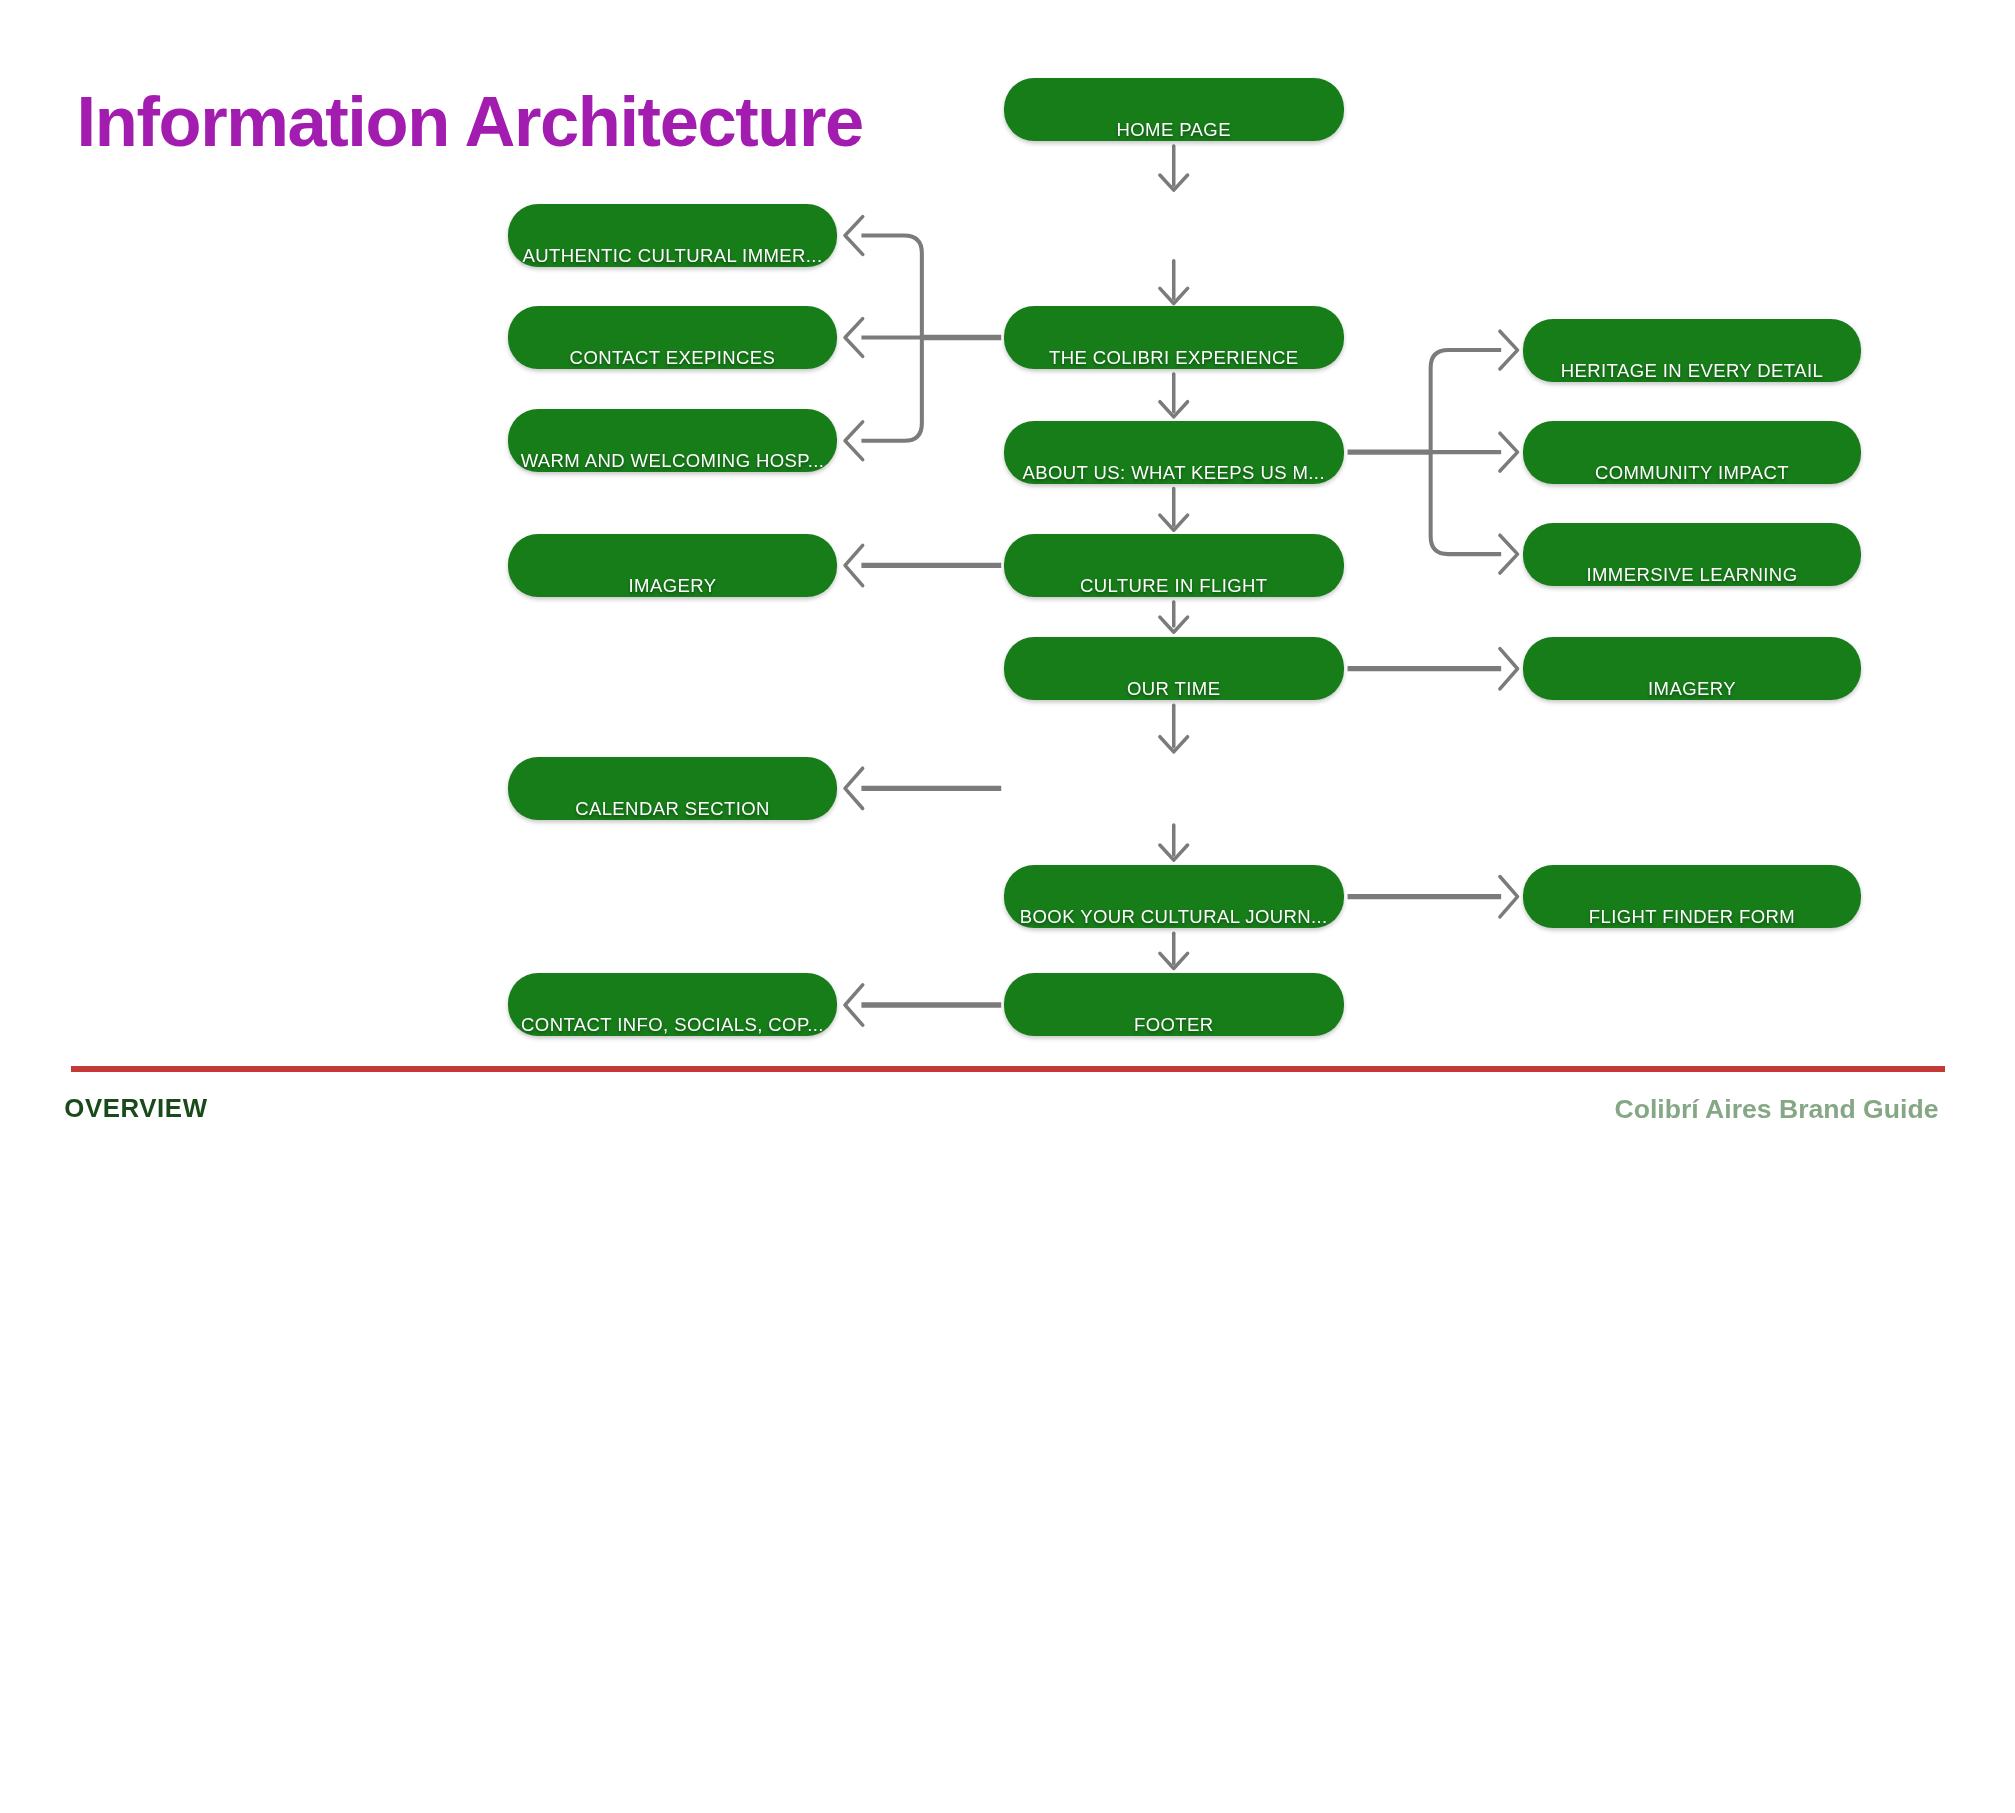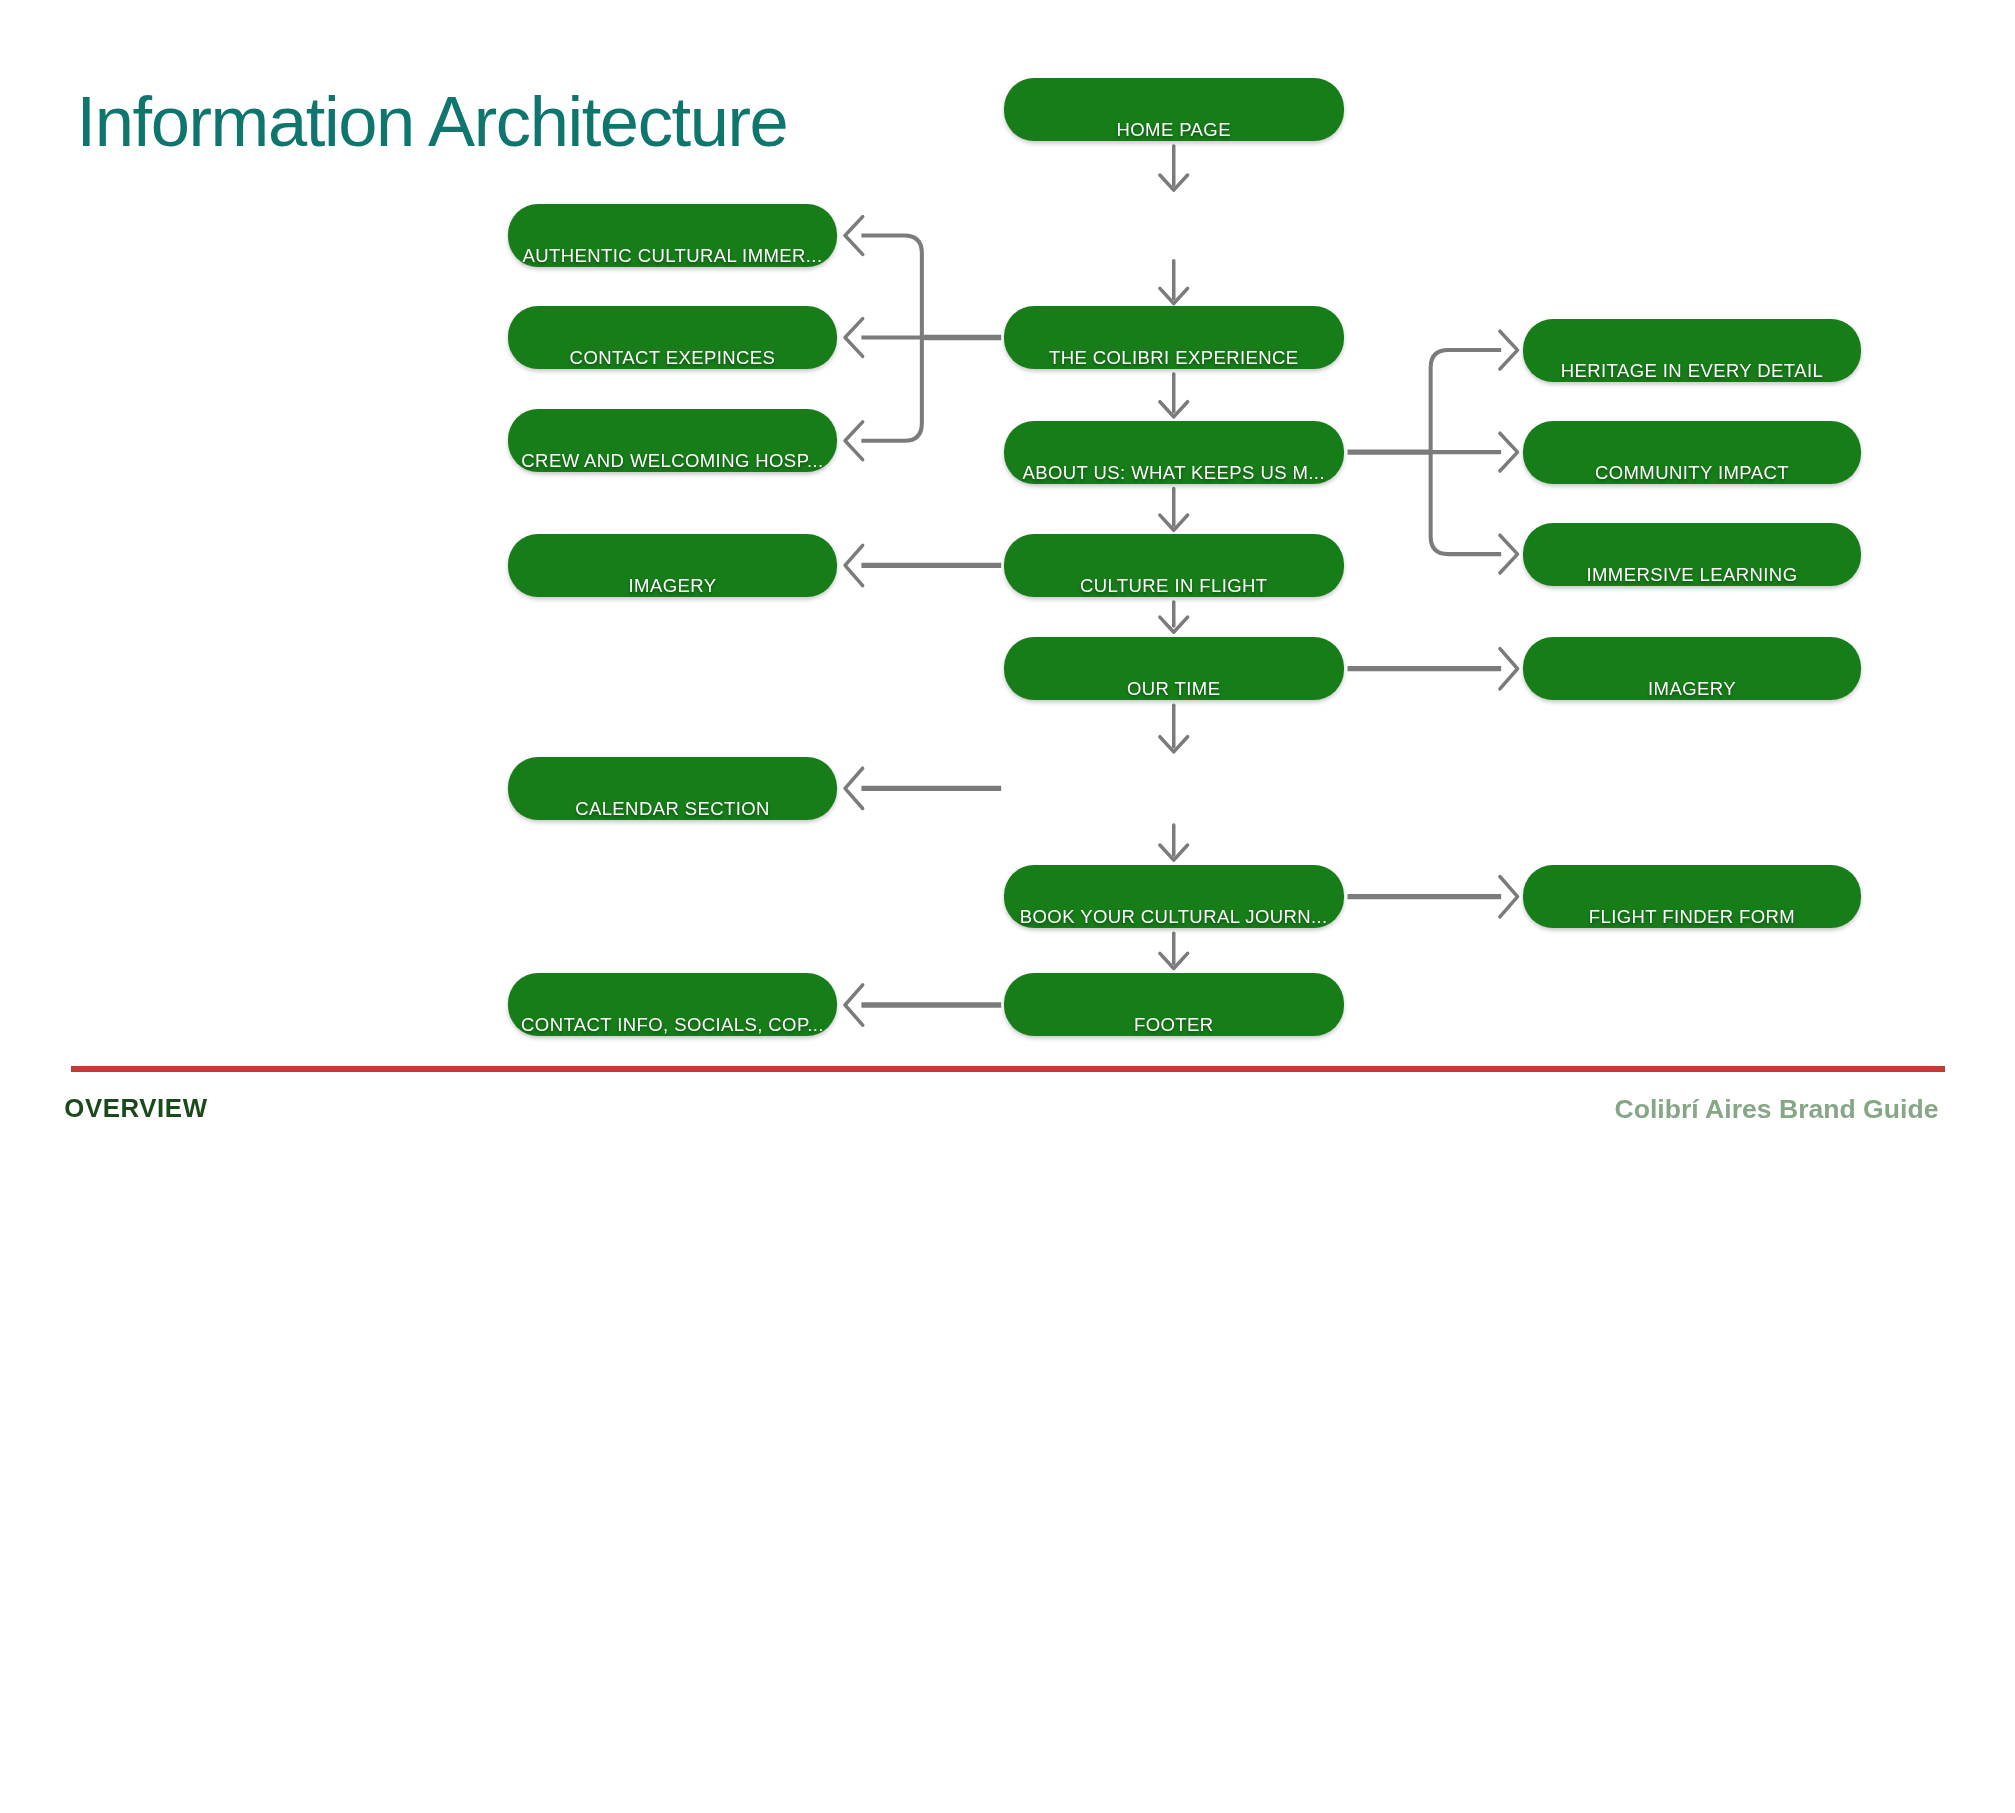--- a/index.html
+++ b/index.html
@@ -9,23 +9,23 @@
     height:56.25vw;
     overflow:hidden;
     background:#ffffff;
     font-family:"Liberation Sans","DejaVu Sans",sans-serif;
   }
   .page-title{
     position:absolute;
     left:3.8%;
     top:7.5%;
     font-size:3.5vw;
-    font-weight:400;
+    font-weight:700;
     letter-spacing:-0.07vw;
-    color:#0f766e;
+    color:#a21caf;
     line-height:1.05;
     white-space:nowrap;
   }
   .connectors{
     position:absolute;
     inset:0;
     width:100%;
     height:100%;
   }
   .connectors path{
@@ -161,21 +161,21 @@
       <span>FOOTER</span>
     </div>
 
   <div class="node col-left" style="top:18%">
       <span>AUTHENTIC CULTURAL IMMER...</span>
     </div>
   <div class="node col-left" style="top:27%">
       <span>CONTACT EXEPINCES</span>
     </div>
   <div class="node col-left" style="top:36.111%">
-      <span>CREW AND WELCOMING HOSP...</span>
+      <span>WARM AND WELCOMING HOSP...</span>
     </div>
   <div class="node col-left" style="top:47.111%">
       <span>IMAGERY</span>
     </div>
   <div class="node col-left" style="top:66.778%">
       <span>CALENDAR SECTION</span>
     </div>
   <div class="node col-left" style="top:85.889%">
       <span>CONTACT INFO, SOCIALS, COP...</span>
     </div>

